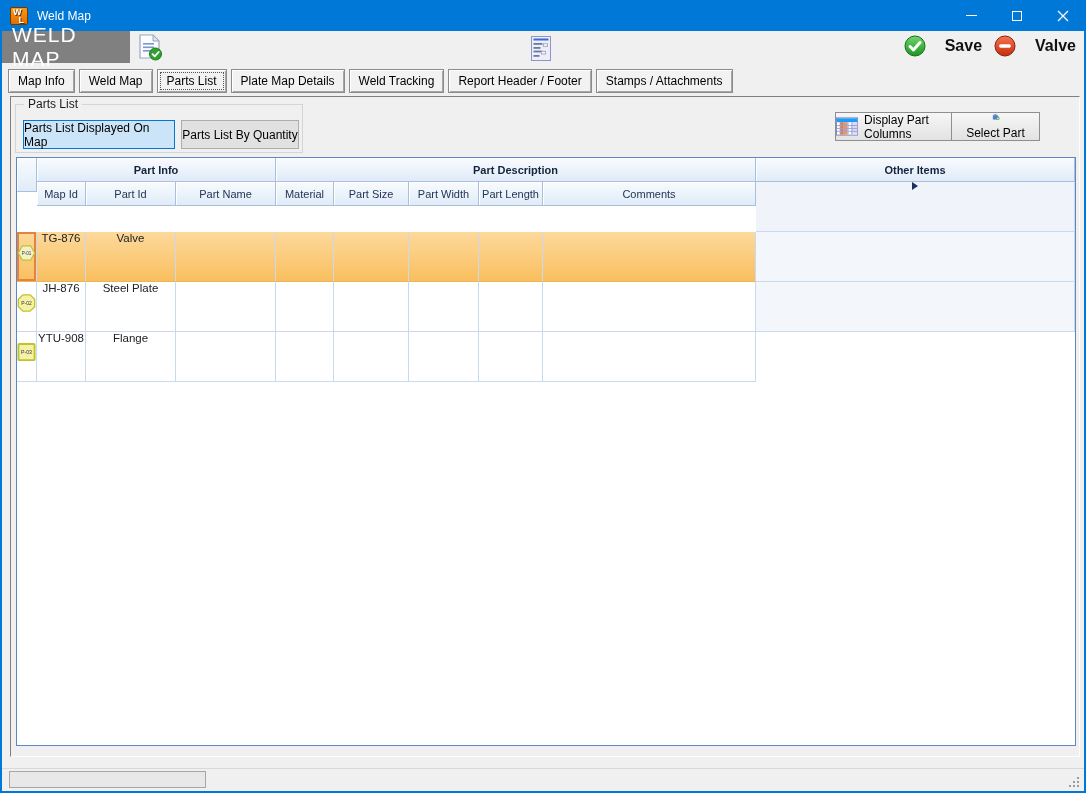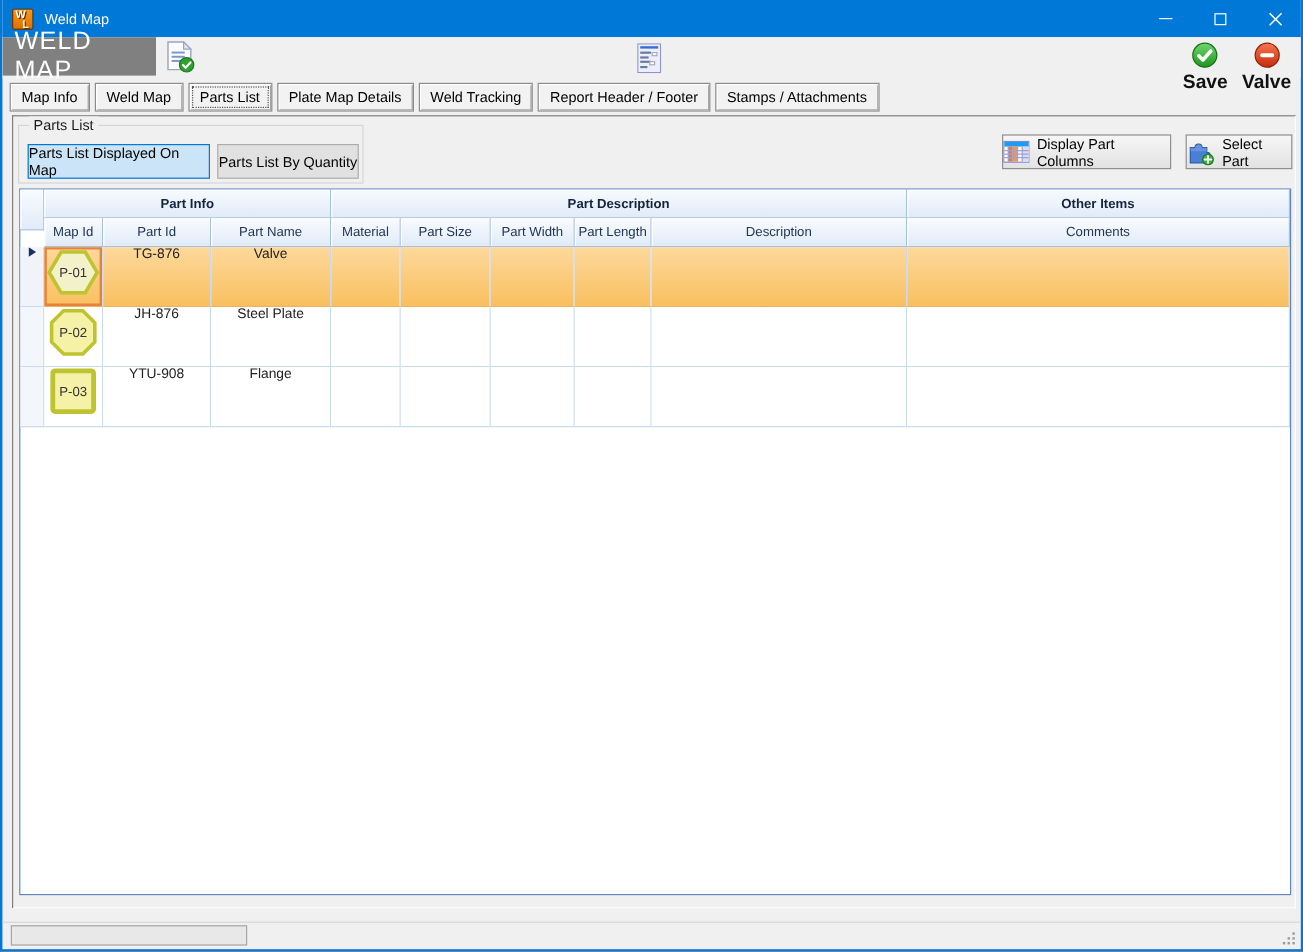--- a/index.html
+++ b/index.html
@@ -15,38 +15,38 @@
   .tb-controls{margin-left:auto;display:flex;height:31px;}
   .tb-btn{width:46px;height:31px;display:flex;align-items:center;justify-content:center;cursor:default;}
   .glyph-min{width:11px;height:1px;background:#fff;}
   .glyph-max{width:10px;height:10px;border:1px solid #fff;}
 
   
   .header-band{position:absolute;left:0;top:31px;width:100%;height:34px;background:#f0f0f0;}
   .app-badge{position:absolute;left:0;top:0;width:128px;height:32px;background:#808080;color:#fff;font-size:21px;letter-spacing:1px;display:flex;align-items:center;padding-left:10px;}
   .icon-abs{position:absolute;}
   .hdr-actions{position:absolute;right:8px;top:4px;display:flex;align-items:center;gap:12px;}
-  .hdr-action{display:flex;align-items:center;gap:3px;cursor:default;flex-direction:column;}
+  .hdr-action{display:flex;align-items:center;gap:19px;cursor:default;}
   .hdr-action .lbl{font-size:16px;font-weight:bold;color:#111;}
 
   
   .tabs{position:absolute;left:6px;top:69px;display:flex;gap:4px;}
   .tab-btn{height:24px;padding:0 9px;font-size:12px;color:#000;background:#f2f2f2;border:1px solid #8c8c8c;box-shadow:inset 1px 1px 0 #ffffff,inset -1px -1px 0 #a6a6a6;display:flex;align-items:center;white-space:nowrap;cursor:default;}
   .tab-btn.active{outline:1px dotted #555;outline-offset:-4px;}
 
   
   .panel{position:absolute;left:8px;top:96px;width:1070px;height:661px;background:#f0f0f0;border:1px solid;border-color:#7f7f7f #fdfdfd #fdfdfd #7f7f7f;}
   .groupbox{position:absolute;left:4px;top:7px;width:288px;height:49px;border:1px solid #d5d5d5;}
   .groupbox .gb-label{position:absolute;left:8px;top:-8px;background:#f0f0f0;padding:0 4px;font-size:12px;color:#1a1a1a;}
   .toggle-btn{position:absolute;top:15px;height:29px;font-size:12px;display:flex;align-items:center;justify-content:center;cursor:default;}
   .toggle-btn.sel{left:7px;width:152px;background:#cce4f7;border:1px solid #0078d7;}
   .toggle-btn.unsel{left:165px;width:118px;background:#e1e1e1;border:1px solid #adadad;}
   .action-btn{position:absolute;top:15px;height:29px;background:linear-gradient(#f6f6f6,#e2e2e2);border:1px solid #8f8f8f;display:flex;align-items:center;justify-content:center;gap:6px;font-size:12px;cursor:default;}
   .action-btn.cols{left:824px;width:141px;}
-  .action-btn.select{left:977px;width:89px;}
+  .action-btn.select{left:940px;width:89px;flex-direction:column;}
 
   
   .grid{position:absolute;left:5px;top:60px;width:1060px;height:589px;background:#fff;border:1px solid #6087bf;display:grid;grid-template-columns:20px 49px 90px 100px 58px 75px 70px 64px 213px 1fr;grid-auto-rows:min-content;align-content:start;}
   .hcell{background:linear-gradient(#f8fbfe,#e0ebf8);border-right:1px solid #a9c0dc;border-bottom:1px solid #a9c0dc;box-shadow:inset 1px 1px 0 #fff;display:flex;align-items:center;justify-content:center;font-size:11px;color:#233455;height:24px;cursor:default;}
   .hcell.group{font-weight:bold;color:#14243d;}
   .hcell.selhead{grid-row:span 2;height:34px;}
   .dcell{height:50px;border-right:1px solid #c9daef;border-bottom:1px solid #c9daef;display:flex;align-items:flex-start;justify-content:center;font-size:11.5px;color:#222;background:#fff;overflow:hidden;cursor:default;}
   .row-sel .dcell{background:linear-gradient(180deg,#fdd99c,#f9bf5f);border-bottom:1px solid #eBb658;}
   .row-sel .dcell.selector{background:#f0f4fa;border-bottom:1px solid #c9daef;}
   .dcell.selector{background:#f3f6fb;}
@@ -185,21 +185,20 @@
       <div class="hcell group" style="grid-column:span 5;">Part Description</div>
       <div class="hcell group">Other Items</div>
 
       <div class="hcell">Map Id</div>
       <div class="hcell">Part Id</div>
       <div class="hcell">Part Name</div>
       <div class="hcell">Material</div>
       <div class="hcell">Part Size</div>
       <div class="hcell">Part Width</div>
       <div class="hcell">Part Length</div>
-      <div class="hcell">Description</div>
       <div class="hcell">Comments</div>
 
       <div style="display:contents;" class="row-sel">
         <div class="dcell selector">
             <span class="focus-arrow"></span>
           </div>
         <div class="dcell mapid-focus">
           <svg class="part-shape" width="46" height="42" viewBox="0 0 46 42">
             <polygon points="3,21 13,4 33,4 43,21 33,38 13,38" style="fill:#f3f1c9;"></polygon>
             <text x="23" y="22" text-anchor="middle" dominant-baseline="middle">P-01</text>

